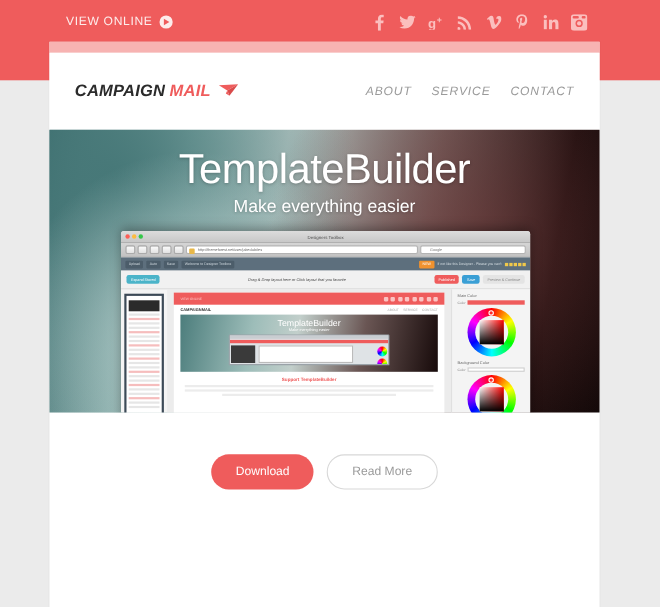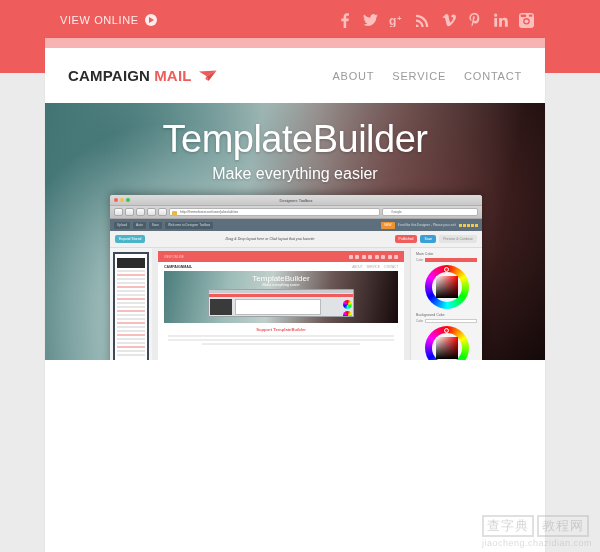--- a/index.html
+++ b/index.html
@@ -44,23 +44,24 @@
 
   
   .card {
     position: absolute; left: 45px; top: 38px; width: 500px; height: 514px;
     background: #ffffff;
     box-shadow: 0 0 0 1px rgba(0,0,0,0.02);
   }
   .card-topstrip { height: 10px; background: #f7b3b2; }
 
   .header {
-    height: 55px; display: flex; align-items: center;
+    height: 70px; display: flex; align-items: center;
     justify-content: space-between; padding: 0 23px;
     background: #ffffff;
+    font-style: italic;
   }
   .logo { display: flex; align-items: baseline; gap: 4px; }
   .logo-a { font-size: 15px; font-weight: bold; color: #2b2b2b; letter-spacing: .2px; }
   .logo-b { font-size: 15px; font-weight: bold; color: #ef5c5c; letter-spacing: .2px; }
   .logo-plane { margin-left: 3px; display: inline-block; transform: translateY(1px); }
   .nav { display: flex; gap: 18px; }
   .nav-item { font-size: 11px; color: #9a9a9a; letter-spacing: .8px; cursor: pointer; }
 
   
   .hero {
@@ -464,24 +465,21 @@
                 <div class="mk-wheel-hole"></div>
               <div class="mk-wheel-sq"></div>
                 <div class="mk-wheel-marker"></div>
             </div>
           </div>
         </div>
       </div>
     </div>
 
     <div class="content">
+      <div class="buttons">
+        <button class="btn btn-primary">Download</button>
+        <button class="btn btn-secondary">Read More</button>
+      </div>
     </div>
   </div>
 
-  <div class="watermark">
-    <div class="wm-row">
-      <span class="wm-box">查字典</span>
-      <span class="wm-box">教程网</span>
-    </div>
-    <div class="wm-sub">jiaocheng.chazidian.com</div>
-  </div>
 
 </div>
 
 </body></html>

